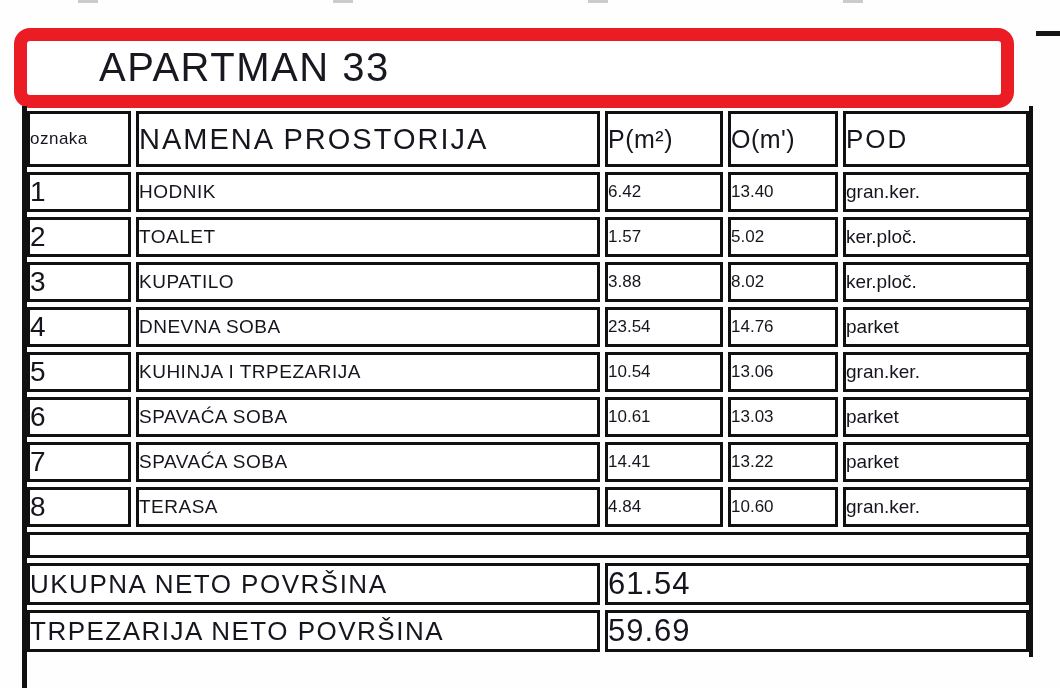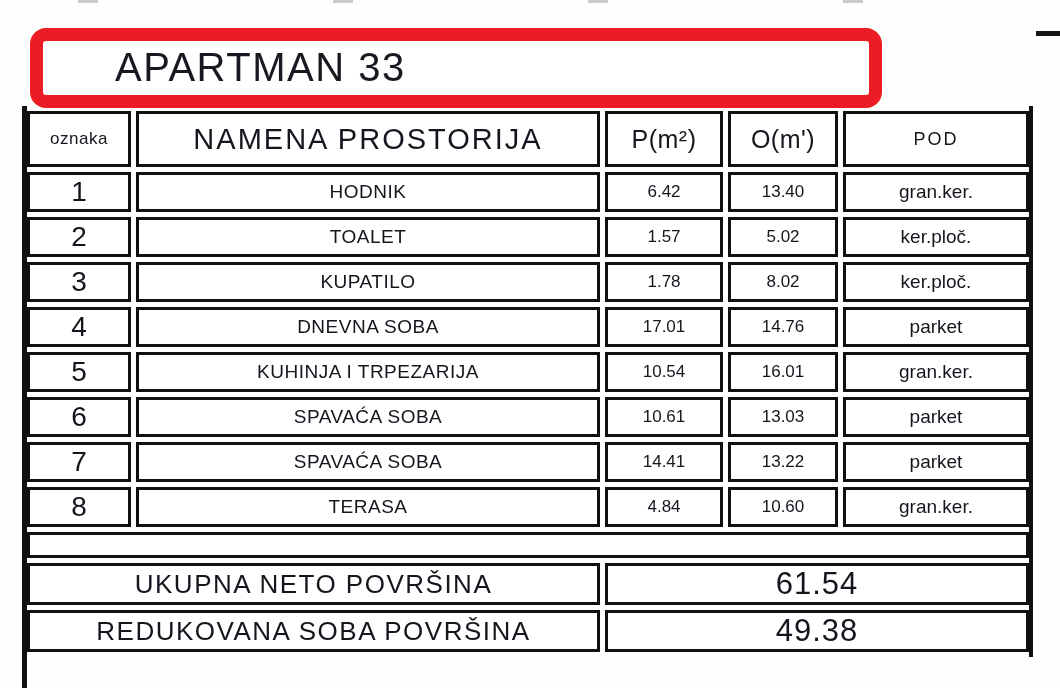--- a/index.html
+++ b/index.html
@@ -18,23 +18,23 @@
     position: absolute;
     top: 0;
     width: 20px;
     height: 3px;
     background: #c9cbcd;
   }
 
   
   .title-box {
     position: absolute;
-    left: 30px;
+    left: 14px;
     top: 28px;
-    width: 852px;
+    width: 1000px;
     height: 80px;
     border: 13px solid #ec1c24;
     border-radius: 16px;
     box-sizing: border-box;
     background: #ffffff;
   }
   .title-text {
     position: absolute;
     left: 72px;
     top: 0;
@@ -81,30 +81,30 @@
     top: 106px;
     border-collapse: separate;
     border-spacing: 5px;
     table-layout: fixed;
   }
   table.schedule td, table.schedule th {
     border: 3px solid #101010;
     background: #ffffff;
     box-sizing: border-box;
     padding: 0;
-    text-align: center;
+    text-align: left;
     vertical-align: middle;
     font-weight: normal;
     overflow: hidden;
     white-space: nowrap;
   }
   th.h-oznaka { height: 56px; font-size: 17px; font-weight: bold; letter-spacing: 0.5px; }
   th.h-namena { height: 56px; font-size: 29px; letter-spacing: 2px; }
   th.h-num    { height: 56px; font-size: 25px; letter-spacing: 0.5px; }
-  th.h-pod    { height: 56px; font-size: 18px; letter-spacing: 2px; }
+  th.h-pod    { height: 56px; font-size: 26px; letter-spacing: 2px; }
 
   td.c-oznaka { height: 40px; font-size: 28px; }
   td.c-namena { height: 40px; font-size: 19px; text-align: left; padding-left: 7px; letter-spacing: 0.5px; }
   td.c-num    { height: 40px; font-size: 17px; }
   td.c-pod    { height: 40px; font-size: 19px; font-weight: bold; }
 
   td.spacer   { height: 26px; }
 
   td.sum-label { height: 42px; font-size: 26px; letter-spacing: 1.5px; }
   td.sum-value { height: 42px; font-size: 31px; letter-spacing: 1px; }
@@ -155,36 +155,36 @@
     <tr>
       <td class="c-oznaka">2</td>
       <td class="c-namena">TOALET</td>
       <td class="c-num">1.57</td>
       <td class="c-num">5.02</td>
       <td class="c-pod">ker.ploč.</td>
     </tr>
     <tr>
       <td class="c-oznaka">3</td>
       <td class="c-namena">KUPATILO</td>
-      <td class="c-num">1.78</td>
+      <td class="c-num">3.88</td>
       <td class="c-num">8.02</td>
       <td class="c-pod">ker.ploč.</td>
     </tr>
     <tr>
       <td class="c-oznaka">4</td>
       <td class="c-namena">DNEVNA SOBA</td>
-      <td class="c-num">17.01</td>
+      <td class="c-num">23.54</td>
       <td class="c-num">14.76</td>
       <td class="c-pod">parket</td>
     </tr>
     <tr>
       <td class="c-oznaka">5</td>
       <td class="c-namena">KUHINJA I TRPEZARIJA</td>
       <td class="c-num">10.54</td>
-      <td class="c-num">16.01</td>
+      <td class="c-num">13.06</td>
       <td class="c-pod">gran.ker.</td>
     </tr>
     <tr>
       <td class="c-oznaka">6</td>
       <td class="c-namena">SPAVAĆA SOBA</td>
       <td class="c-num">10.61</td>
       <td class="c-num">13.03</td>
       <td class="c-pod">parket</td>
     </tr>
     <tr>
@@ -204,19 +204,19 @@
 
     <tr>
       <td class="spacer" colspan="5"></td>
     </tr>
 
     <tr>
       <td class="sum-label" colspan="2">UKUPNA NETO POVRŠINA</td>
       <td class="sum-value" colspan="3">61.54</td>
     </tr>
     <tr>
-      <td class="sum-label" colspan="2">REDUKOVANA SOBA POVRŠINA</td>
-      <td class="sum-value" colspan="3">49.38</td>
+      <td class="sum-label" colspan="2">TRPEZARIJA NETO POVRŠINA</td>
+      <td class="sum-value" colspan="3">59.69</td>
     </tr>
   </tbody>
     </table>
 
 </div>
 
 </body></html>

